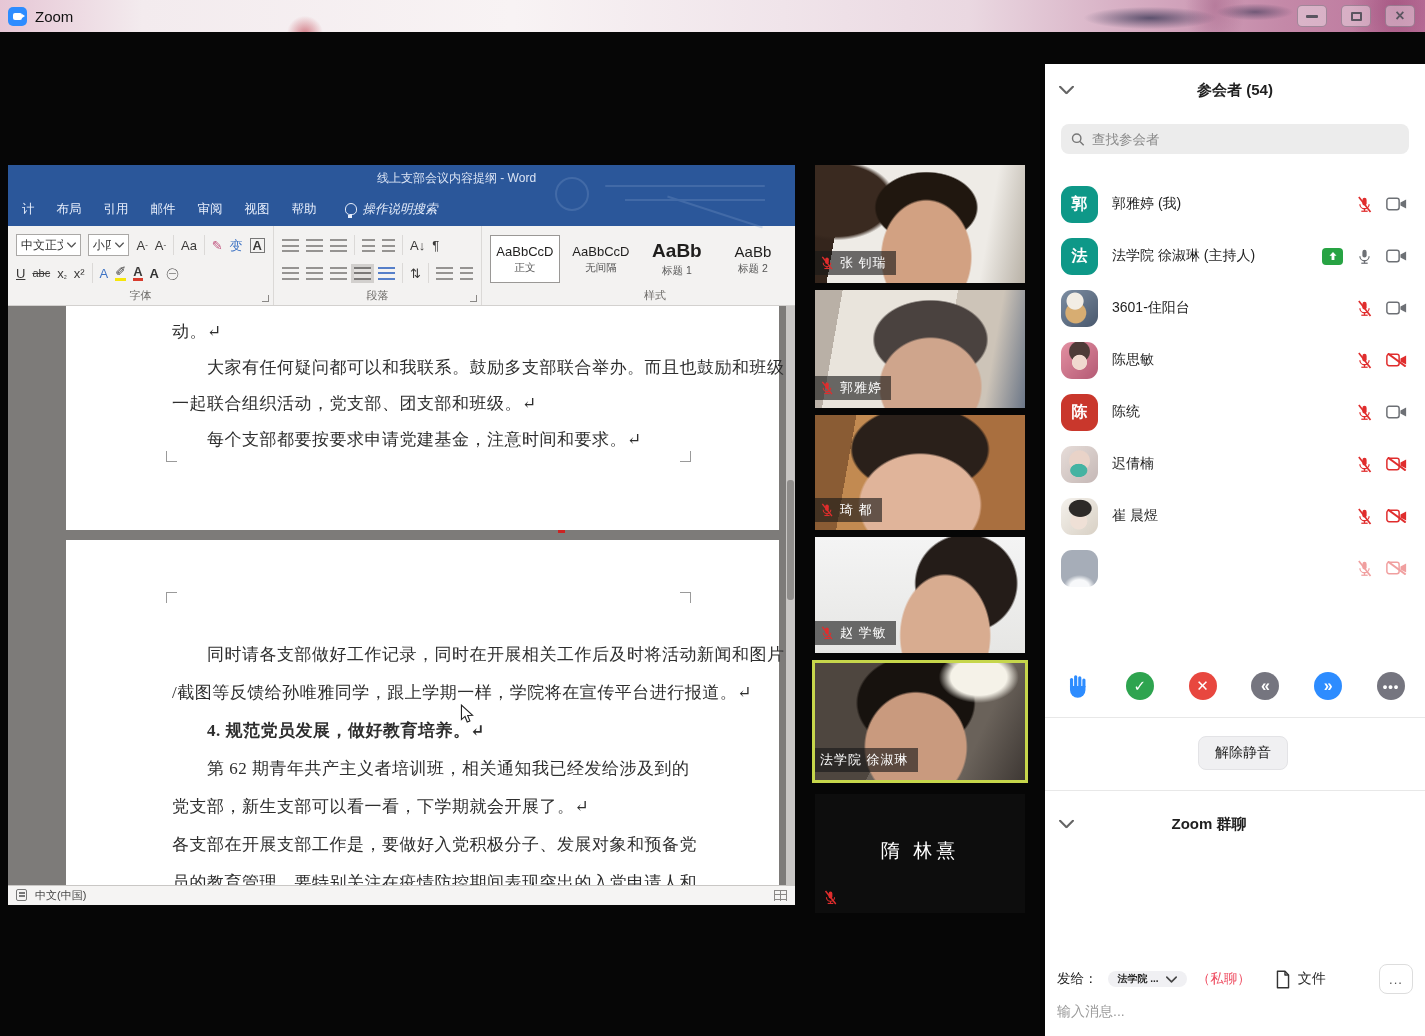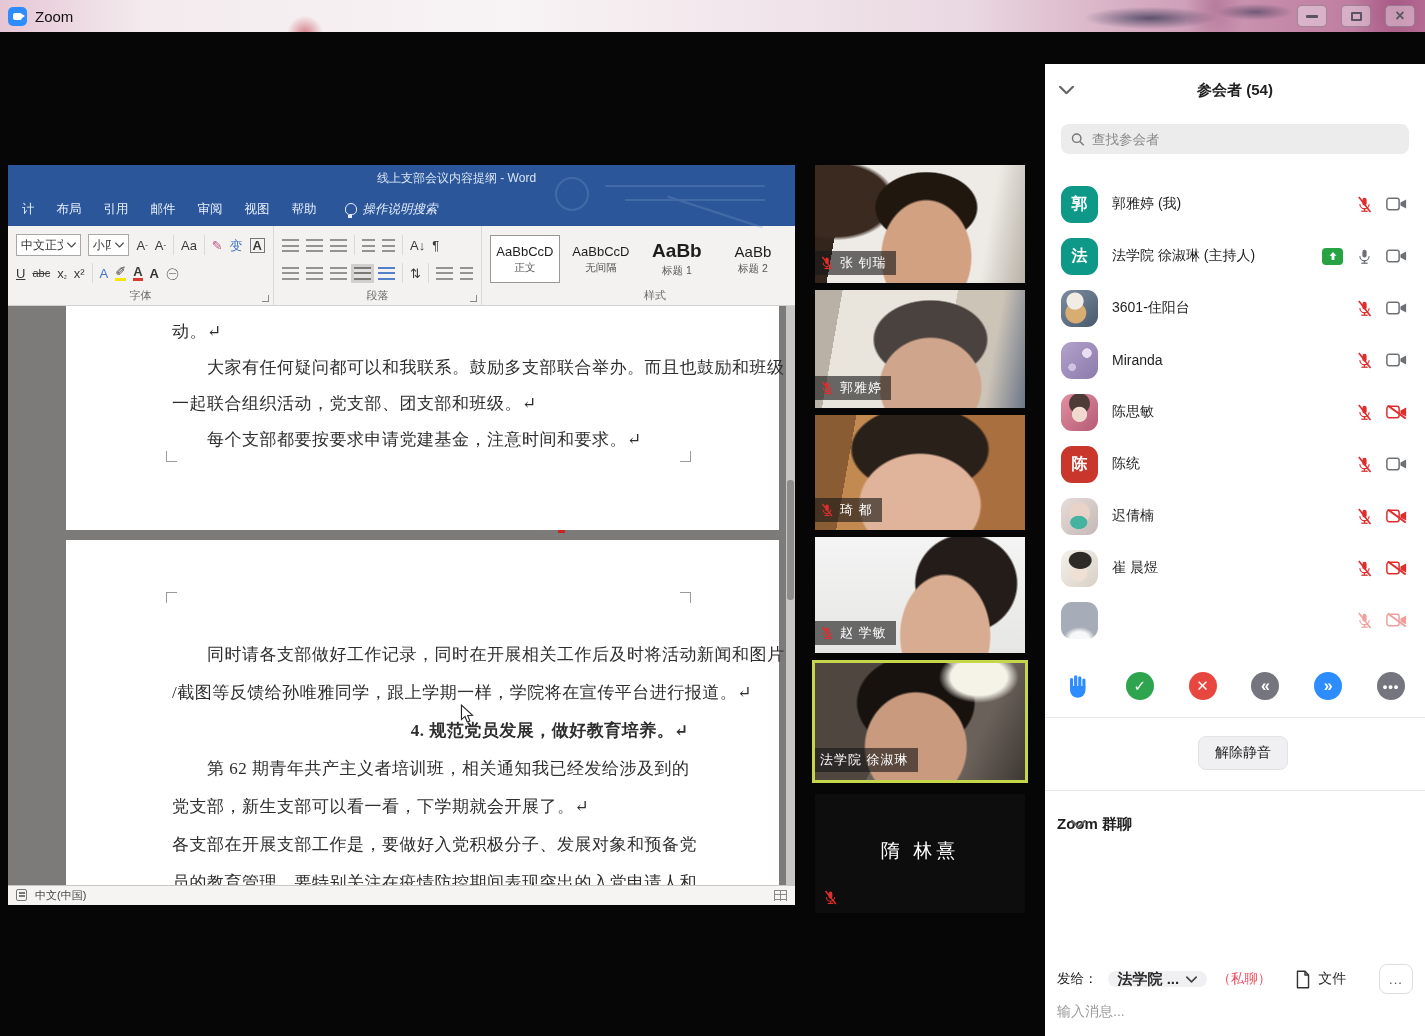--- a/index.html
+++ b/index.html
@@ -90,21 +90,21 @@
 
   .wdoc { position:relative; height:579px; background:#7d7b79; overflow:hidden; }
   .page { position:absolute; left:58px; width:713px; background:#fff;
     font-family:"Liberation Serif","DejaVu Serif",serif; color:#2e2e2e; }
   #page1 { top:0; height:224px; padding:8px 90px 0 106px; }
   #page2 { top:234px; height:360px; padding:96px 90px 0 106px; }
   .dline { font-size:17px; letter-spacing:.5px; white-space:nowrap; }
   #page1 .dline { height:36px; line-height:36px; }
   #page2 .dline { height:38px; line-height:38px; }
   .dline.indent { text-indent:35px; }
-  .dline.bold { font-weight:bold;text-align:right; }
+  .dline.bold { font-weight:bold; }
   .cropmark { position:absolute; width:11px; height:11px; }
   .cm-bl { border-left:1.5px solid #9a9a9a; border-bottom:1.5px solid #9a9a9a; }
   .cm-br { border-right:1.5px solid #9a9a9a; border-bottom:1.5px solid #9a9a9a; }
   .cm-tl { border-left:1.5px solid #9a9a9a; border-top:1.5px solid #9a9a9a; }
   .cm-tr { border-right:1.5px solid #9a9a9a; border-top:1.5px solid #9a9a9a; }
   .docscroll { position:absolute; right:0; top:0; width:9px; height:100%; background:#c8c6c4; }
   .docscroll .thumb { position:absolute; top:30%; left:1px; width:7px; height:120px; background:#8f8d8b; border-radius:3px; }
   .redmark { position:absolute; left:550px; top:224px; width:7px; height:3px; background:#c22; }
   #doc-cursor { position:absolute; left:452px; top:398px; }
 
@@ -207,29 +207,29 @@
     color:#fff; font-size:15px; font-weight:bold; }
   .rx.green { background:#2ea44f; }
   .rx.redbg { background:#e8473f; }
   .rx.graybg { background:#75757f; font-size:16px; }
   .rx.bluebg { background:#2d8cff; font-size:16px; }
   .rx.dots { letter-spacing:1px; font-size:13px; }
   .divider { position:absolute; left:0; width:380px; height:0; border-top:1px solid #e8e8e8; }
   .unmute-wrap { position:absolute; left:8px; top:672px; width:380px; display:flex; justify-content:center; }
   .unmute-btn { background:#f0f0f2; border:1px solid #e3e3e6; border-radius:8px; padding:7px 16px;
     font-size:14px; color:#1f1f1f; }
-  .chat-header { position:absolute; left:12px; top:738px; width:328px; height:44px;
-    display:flex; align-items:center; justify-content:flex-start; }
+  .chat-header { position:absolute; left:0; top:738px; width:328px; height:44px;
+    display:flex; align-items:center; justify-content:center; }
   .chat-header .ch-title { font-size:15px; font-weight:bold; }
 
   .chat-footer { position:absolute; left:0; top:898px; width:380px; }
   .cf-row { display:flex; align-items:center; padding:0 12px; height:34px; gap:10px; }
   .cf-to { font-size:13.5px; color:#1f1f1f; }
   .to-pill { background:#f0f0f3; border-radius:8px; height:16px; padding:0 10px; display:flex; align-items:center;
-    gap:7px; font-size:15px; font-weight:bold; color:#2a2a2a; }
+    gap:7px; font-size:10px; font-weight:bold; color:#2a2a2a; }
   .privately { color:#ef4f63; font-size:13.5px; }
   .file-group { display:flex; align-items:center; gap:7px; margin-left:14px; color:#2a2a2a; font-size:14px; }
   .more-btn { margin-left:auto; width:34px; height:30px; border:1px solid #ddd; border-radius:8px;
     display:flex; align-items:center; justify-content:center; color:#555; font-size:13px; letter-spacing:1px; }
   .cf-input { padding:6px 12px 0 12px; }
   .cf-input input { width:100%; border:none; outline:none; font-size:14px; color:#333; font-family:inherit; }
   .cf-input input::placeholder { color:#9a9a9a; }
 </style>
 </head>
 <body>
@@ -555,32 +555,20 @@
         <div class="picons">
           <svg class="red" width="17" height="17">
               <use href="#i-mic-off"></use>
             </svg>
           <svg class="gray" width="21" height="14">
               <use href="#i-cam-on"></use>
             </svg>
         </div>
       </div>
       <div class="prow">
-        <div class="avatar av-miranda"></div>
-        <span class="pname">Miranda</span>
-        <div class="picons">
-          <svg class="red" width="17" height="17">
-              <use href="#i-mic-off"></use>
-            </svg>
-          <svg class="gray" width="21" height="14">
-              <use href="#i-cam-on"></use>
-            </svg>
-        </div>
-      </div>
-      <div class="prow">
         <div class="avatar av-chensimin"></div>
         <span class="pname">陈思敏</span>
         <div class="picons">
           <svg class="red" width="17" height="17">
               <use href="#i-mic-off"></use>
             </svg>
           <svg class="red" width="21" height="14">
               <use href="#i-cam-off"></use>
             </svg>
         </div>

